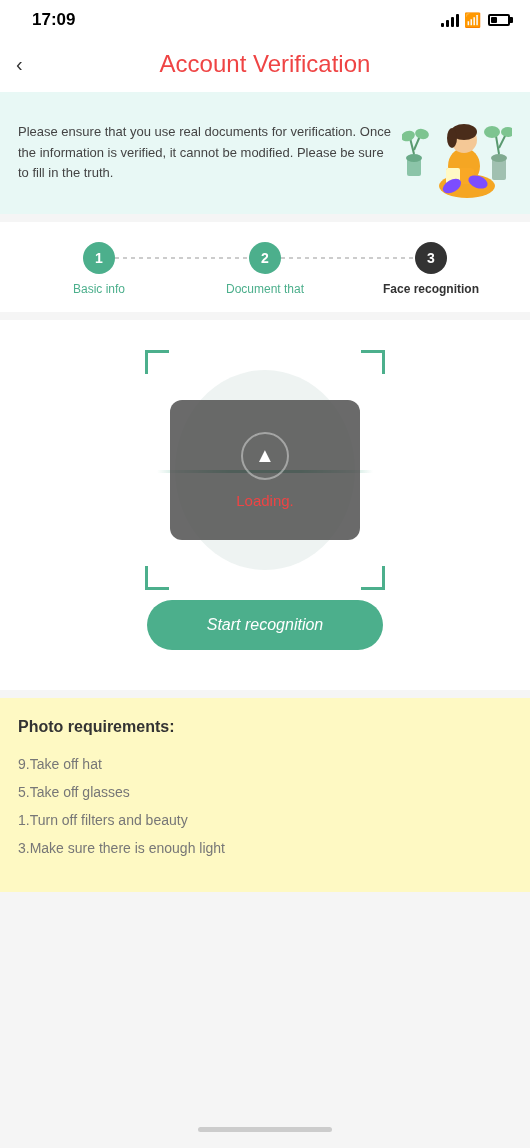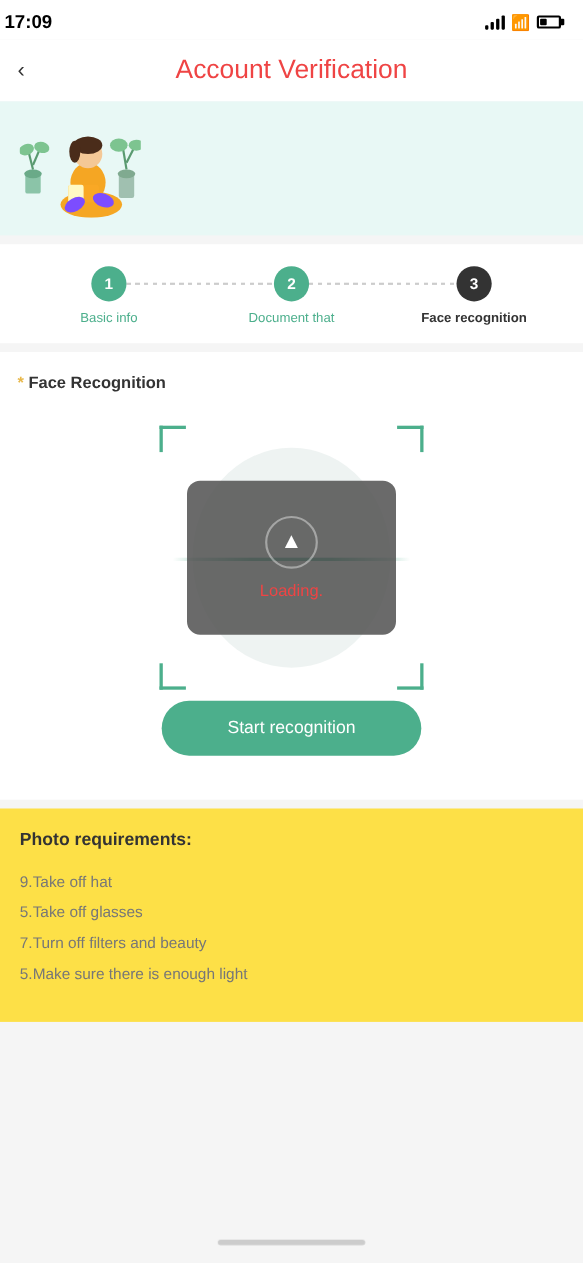--- a/index.html
+++ b/index.html
@@ -11,21 +11,21 @@
       font-family: -apple-system, BlinkMacSystemFont, 'Segoe UI', sans-serif;
       position: relative;
       overflow-x: hidden;
     }
 
     
     .status-bar {
       display: flex;
       justify-content: space-between;
       align-items: center;
-      padding: 10px 20px 6px 4px;
+      padding: 10px 20px 6px 32px;
       background: #fff;
     }
     .status-time {
       font-size: 17px;
       font-weight: 600;
       color: #000;
     }
     .status-icons {
       display: flex;
       align-items: center;
@@ -284,25 +284,26 @@
     .start-btn {
       background: #4CAF8C;
       color: #fff;
       border: none;
       border-radius: 26px;
       padding: 16px 60px;
       font-size: 16px;
       font-weight: 500;
       cursor: pointer;
       margin-top: 10px;
+      font-style: italic;
     }
 
     
     .requirements-section {
-      background: #fde047;
+      background: #fef9c3;
       margin-top: 8px;
       padding: 20px 28px 30px 18px;
     }
     .req-title {
       font-size: 16px;
       font-weight: 600;
       color: #333;
       margin-bottom: 14px;
     }
     .req-item {
@@ -347,20 +348,21 @@
     </div>
   </div>
 </div>
 
 <div class="header">
   <span class="back-btn">‹</span>
   <span class="header-title">Account Verification</span>
 </div>
 
 <div class="banner">
+  <p class="banner-text">Please ensure that you use real documents for verification. Once the information is verified, it cannot be modified. Please be sure to fill in the truth.</p>
   <div class="banner-illustration">
     
     <svg class="illustration-svg" viewBox="0 0 110 90" xmlns="http://www.w3.org/2000/svg">
 
       <rect x="5" y="50" width="14" height="18" rx="2" fill="#8bc4a8"></rect>
       <ellipse cx="12" cy="50" rx="8" ry="4" fill="#6aaa88"></ellipse>
       <line x1="12" y1="46" x2="8" y2="30" stroke="#5a9a70" stroke-width="2"></line>
       <ellipse cx="6" cy="28" rx="7" ry="5" fill="#7dc490" transform="rotate(-20 6 28)"></ellipse>
       <line x1="12" y1="42" x2="18" y2="28" stroke="#5a9a70" stroke-width="2"></line>
       <ellipse cx="20" cy="26" rx="7" ry="5" fill="#7dc490" transform="rotate(15 20 26)"></ellipse>
@@ -413,23 +415,20 @@
     <div class="step-item">
       <div class="step-circle current">
         <span>3</span>
       </div>
       <span class="step-label current">Face recognition</span>
     </div>
   </div>
 </div>
 
 <div class="main-card">
-  <div class="section-title">
-    <span class="asterisk">*</span><span>Face Recognition</span>
-  </div>
 
   <div class="face-area">
     <div class="face-frame">
 
       <div class="corner corner-tl"></div>
       <div class="corner corner-tr"></div>
       <div class="corner corner-bl"></div>
       <div class="corner corner-br"></div>
 
       <div class="face-silhouette"></div>
@@ -445,17 +444,17 @@
     </div>
 
     <button class="start-btn">Start recognition</button>
   </div>
 </div>
 
 <div class="requirements-section">
   <div class="req-title">Photo requirements:</div>
   <div class="req-item">9.Take off hat</div>
   <div class="req-item">5.Take off glasses</div>
-  <div class="req-item">7.Turn off filters and beauty</div>
-  <div class="req-item">5.Make sure there is enough light</div>
+  <div class="req-item">1.Turn off filters and beauty</div>
+  <div class="req-item">3.Make sure there is enough light</div>
 </div>
 
 <div class="bottom-bar"></div>
 
 </body></html>

